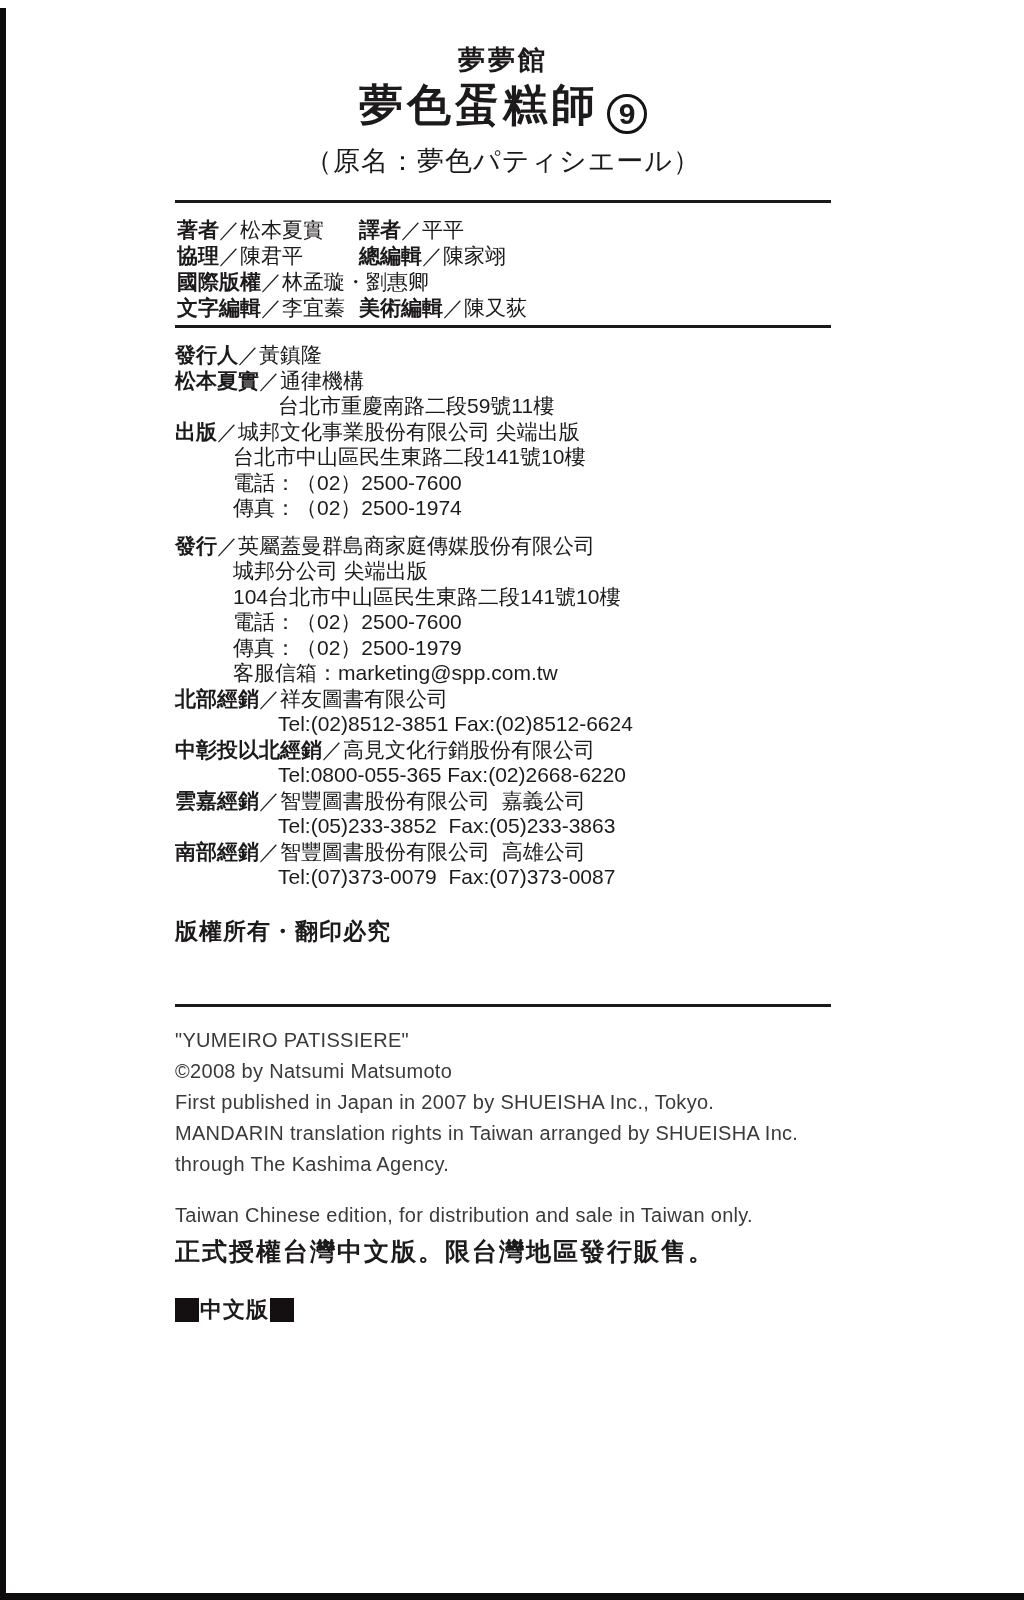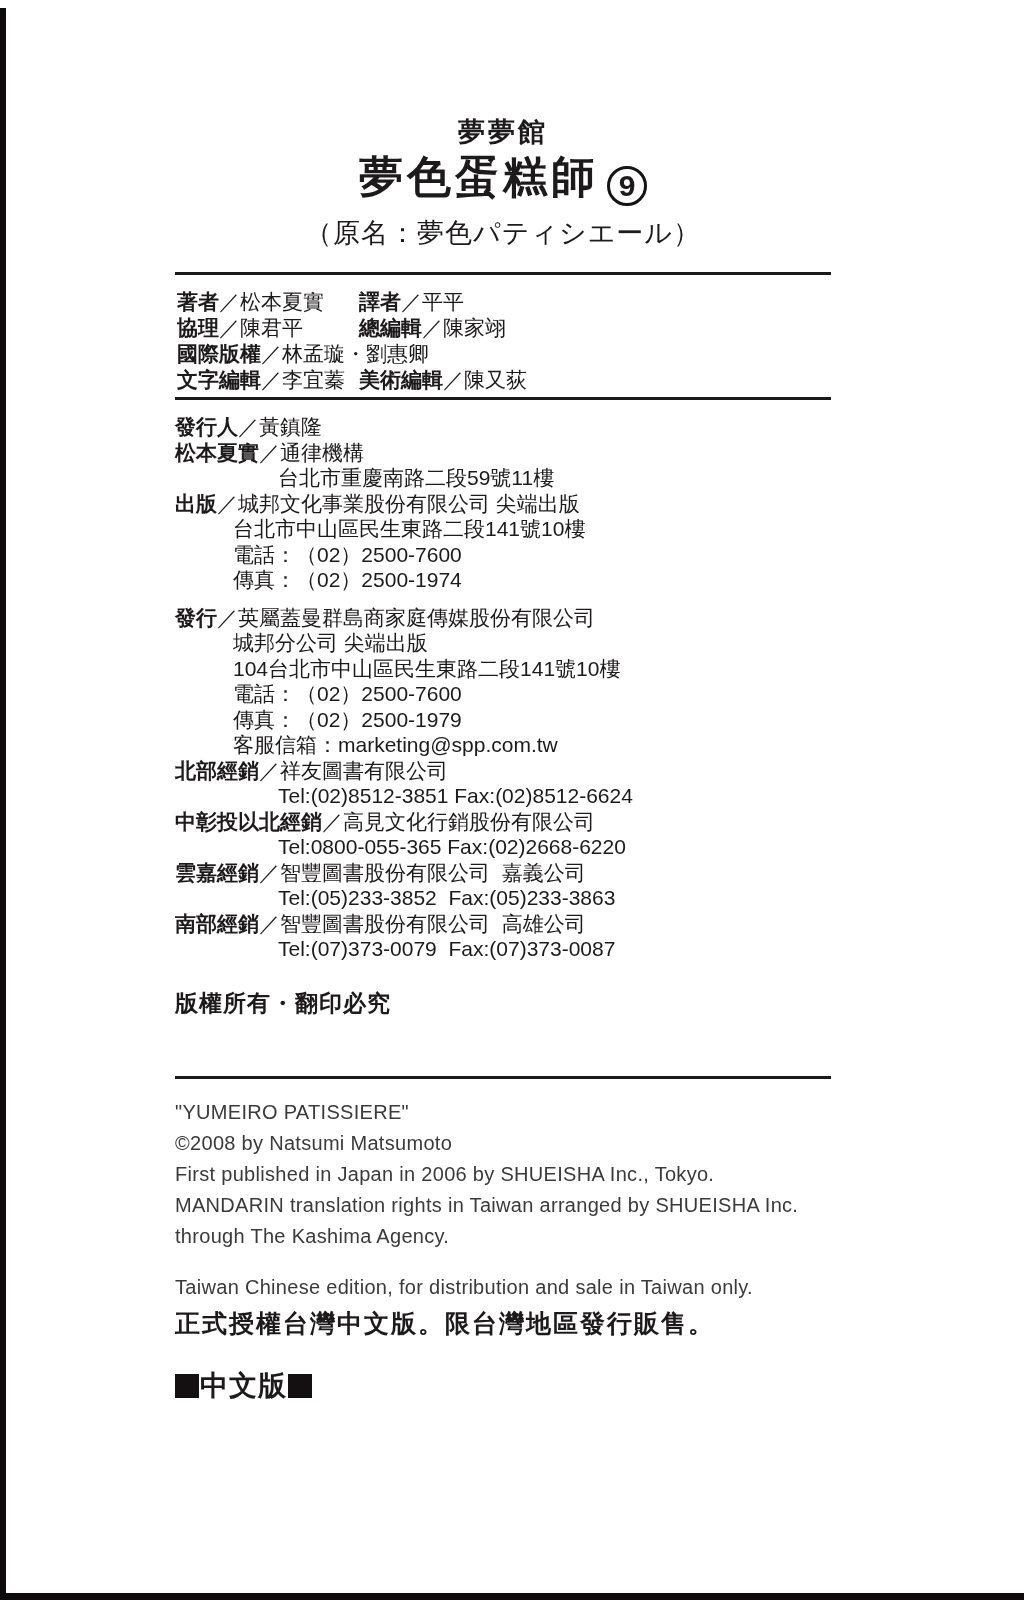--- a/index.html
+++ b/index.html
@@ -10,21 +10,21 @@
     font-family:"Liberation Sans","DejaVu Sans",sans-serif;
     color:#1d1a1b;
     overflow:hidden;
   }
   .edge-left   { position:absolute; left:0; top:8px; width:6px; height:1592px; background:#0d0b0c; }
   .edge-bottom { position:absolute; left:0; bottom:0; width:1024px; height:7px; background:#0d0b0c; }
 
   .content { position:absolute; left:175px; top:0; width:656px; }
 
   
-  .title-block { text-align:center; padding-top:115px; }
+  .title-block { text-align:center; padding-top:43px; }
   .imprint { font-size:27px; line-height:34px; font-weight:bold; letter-spacing:3px; }
   .main-title { font-size:44px; line-height:56px; font-weight:bold; letter-spacing:4px; }
   .volume-circle {
     display:inline-flex; align-items:center; justify-content:center;
     width:40px; height:40px; border:3.5px solid #141414; border-radius:50%;
     font-size:30px; font-weight:bold; letter-spacing:0;
     vertical-align:-4px; margin-left:8px; box-sizing:border-box;
   }
   .subtitle { font-size:27px; line-height:34px; margin-top:10px; letter-spacing:1px; }
 
@@ -48,21 +48,21 @@
   .block-gap { height:12px; }
 
   .copyright { margin-top:26px; font-size:23px; font-weight:bold; letter-spacing:1px; }
 
   
   .english { margin-top:18px; font-size:20px; line-height:31px; color:#3a3a3a; letter-spacing:0.3px; }
 
   .taiwan-en { margin-top:20px; font-size:20px; line-height:31px; color:#3a3a3a; letter-spacing:0.3px; }
   .taiwan-zh { margin-top:4px; font-size:25px; line-height:32px; font-weight:bold; letter-spacing:2px; }
 
-  .footer-mark { margin-top:28px; display:flex; align-items:center; font-size:28px; font-weight:bold; }
+  .footer-mark { margin-top:28px; display:flex; align-items:center; font-size:22px; font-weight:bold; }
   .black-square { width:24px; height:24px; background:#141011; }
   .footer-text { margin:0 1px; letter-spacing:1px; }
 </style>
 </head>
 <body>
 
 <div class="page">
   <div class="edge-left"></div>
   <div class="edge-bottom"></div>
 
@@ -123,21 +123,21 @@
       <div class="pub-line ind2"><span>Tel:(07)373-0079  Fax:(07)373-0087</span></div>
     </div>
 
     <div class="copyright">版權所有・翻印必究</div>
 
     <div class="rule rule-3"></div>
 
     <div class="english">
       <div>"YUMEIRO PATISSIERE"</div>
       <div>©2008 by Natsumi Matsumoto</div>
-      <div>First published in Japan in 2006 by SHUEISHA Inc., Tokyo.</div>
+      <div>First published in Japan in 2007 by SHUEISHA Inc., Tokyo.</div>
       <div>MANDARIN translation rights in Taiwan arranged by SHUEISHA Inc.</div>
       <div>through The Kashima Agency.</div>
     </div>
 
     <div class="taiwan-en">Taiwan Chinese edition, for distribution and sale in Taiwan only.</div>
     <div class="taiwan-zh">正式授權台灣中文版。限台灣地區發行販售。</div>
 
     <div class="footer-mark">
       <span class="black-square"></span>
       <span class="footer-text">中文版</span>

